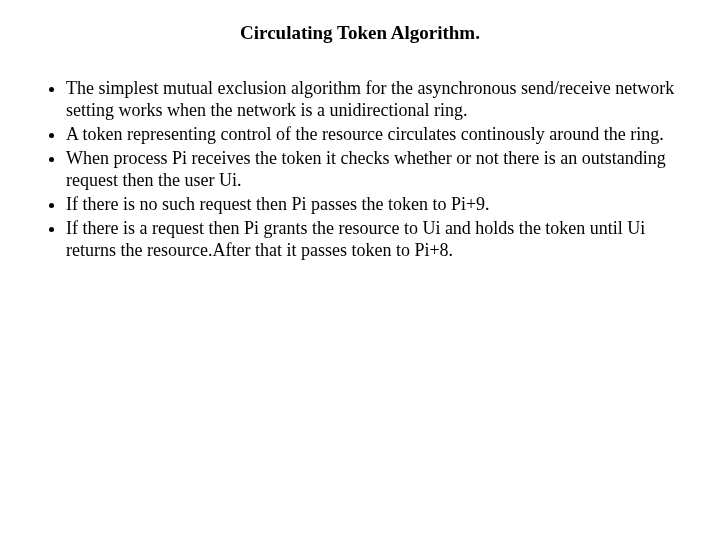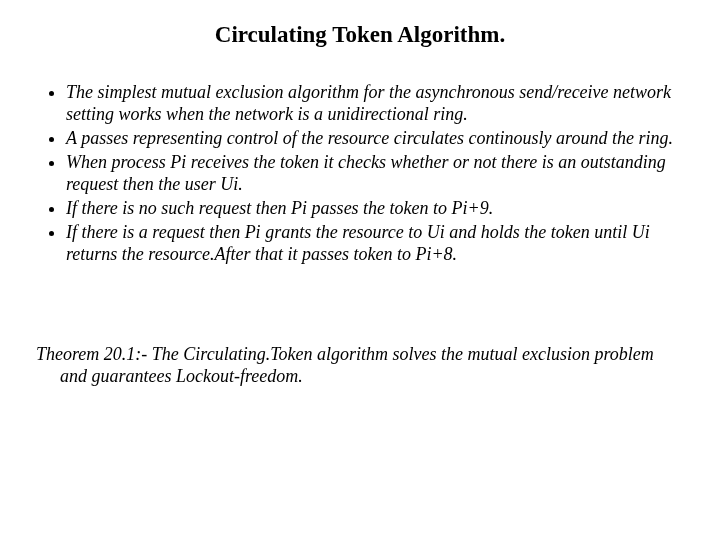--- a/index.html
+++ b/index.html
@@ -13,53 +13,51 @@
   }
   .slide {
     box-sizing: border-box;
     width: 720px;
     height: 540px;
     padding: 22px 28px 0 28px;
   }
   .title {
     text-align: center;
     font-weight: bold;
-    font-size: 23px;
+    font-size: 19px;
     margin-bottom: 34px;
   }
   ul.bullets {
     list-style-type: disc;
     margin: 0 0 0 10px;
     padding-left: 28px;
     font-size: 18px;
     line-height: 1.22;
   }
   ul.bullets li {
     margin-bottom: 2px;
-    font-style: italic;
   }
   .theorem {
     font-style: italic;
     font-size: 18px;
     margin-top: 78px;
     padding-left: 8px;
     padding-right: 20px;
     line-height: 1.22;
     text-indent: -24px;
     margin-left: 24px;
   }
 </style>
 </head>
 <body>
 
 <div class="slide">
   <div class="title">Circulating Token Algorithm.</div>
 
   <ul class="bullets">
     <li>The simplest mutual exclusion algorithm for the asynchronous send/receive network setting works when the network is a unidirectional ring.</li>
-    <li> A passes representing control of the resource circulates continously around the ring.</li>
+    <li> A token representing control of the resource circulates continously around the ring.</li>
     <li>When process Pi receives the token it checks whether or not there is an outstanding request then the user Ui.</li>
     <li>If there is no such request then Pi passes the token to Pi+9.</li>
     <li>If there is a request then Pi grants the resource to Ui and holds the token until Ui returns the resource.After that it passes token to Pi+8.</li>
   </ul>
 
-  <div class="theorem">Theorem 20.1:- The Circulating.Token algorithm solves the mutual exclusion problem and guarantees Lockout-freedom.</div>
 </div>
 
 </body></html>

